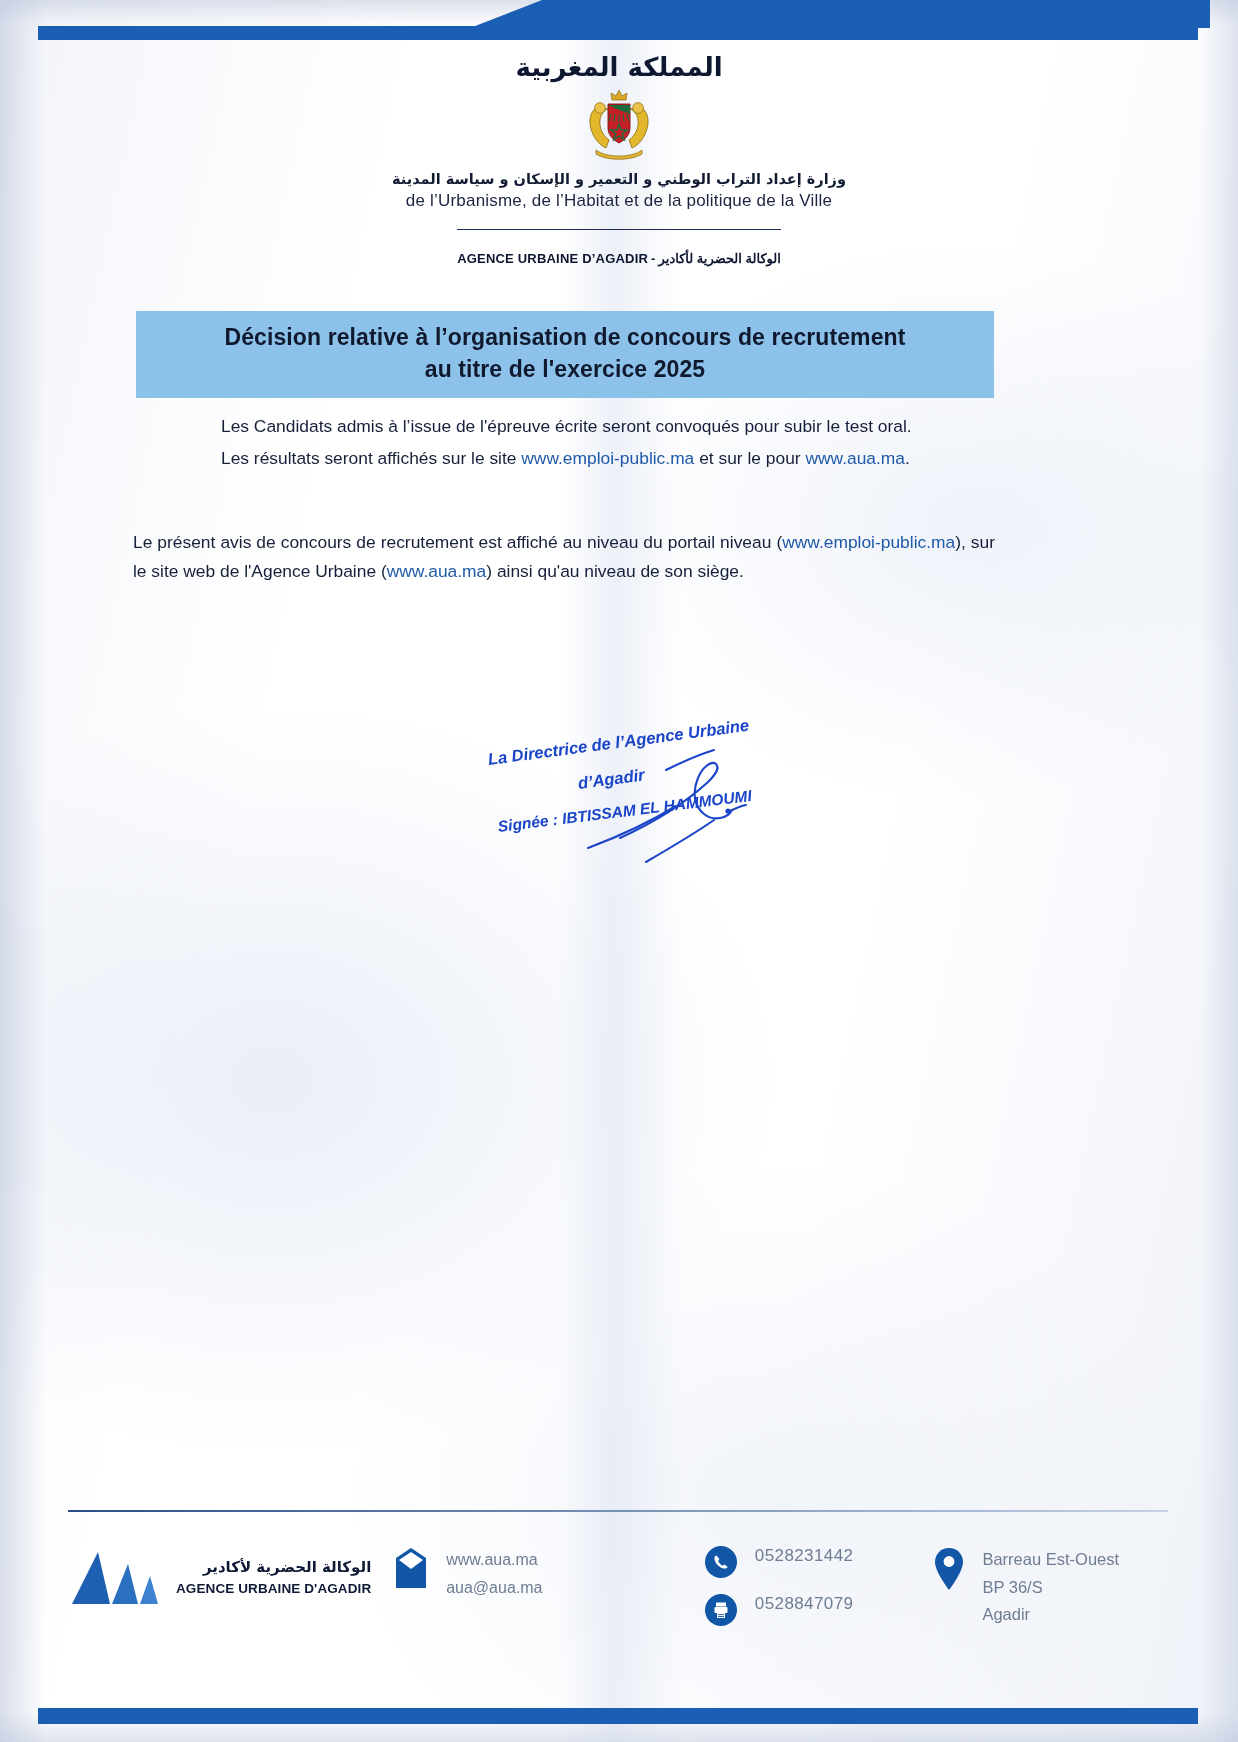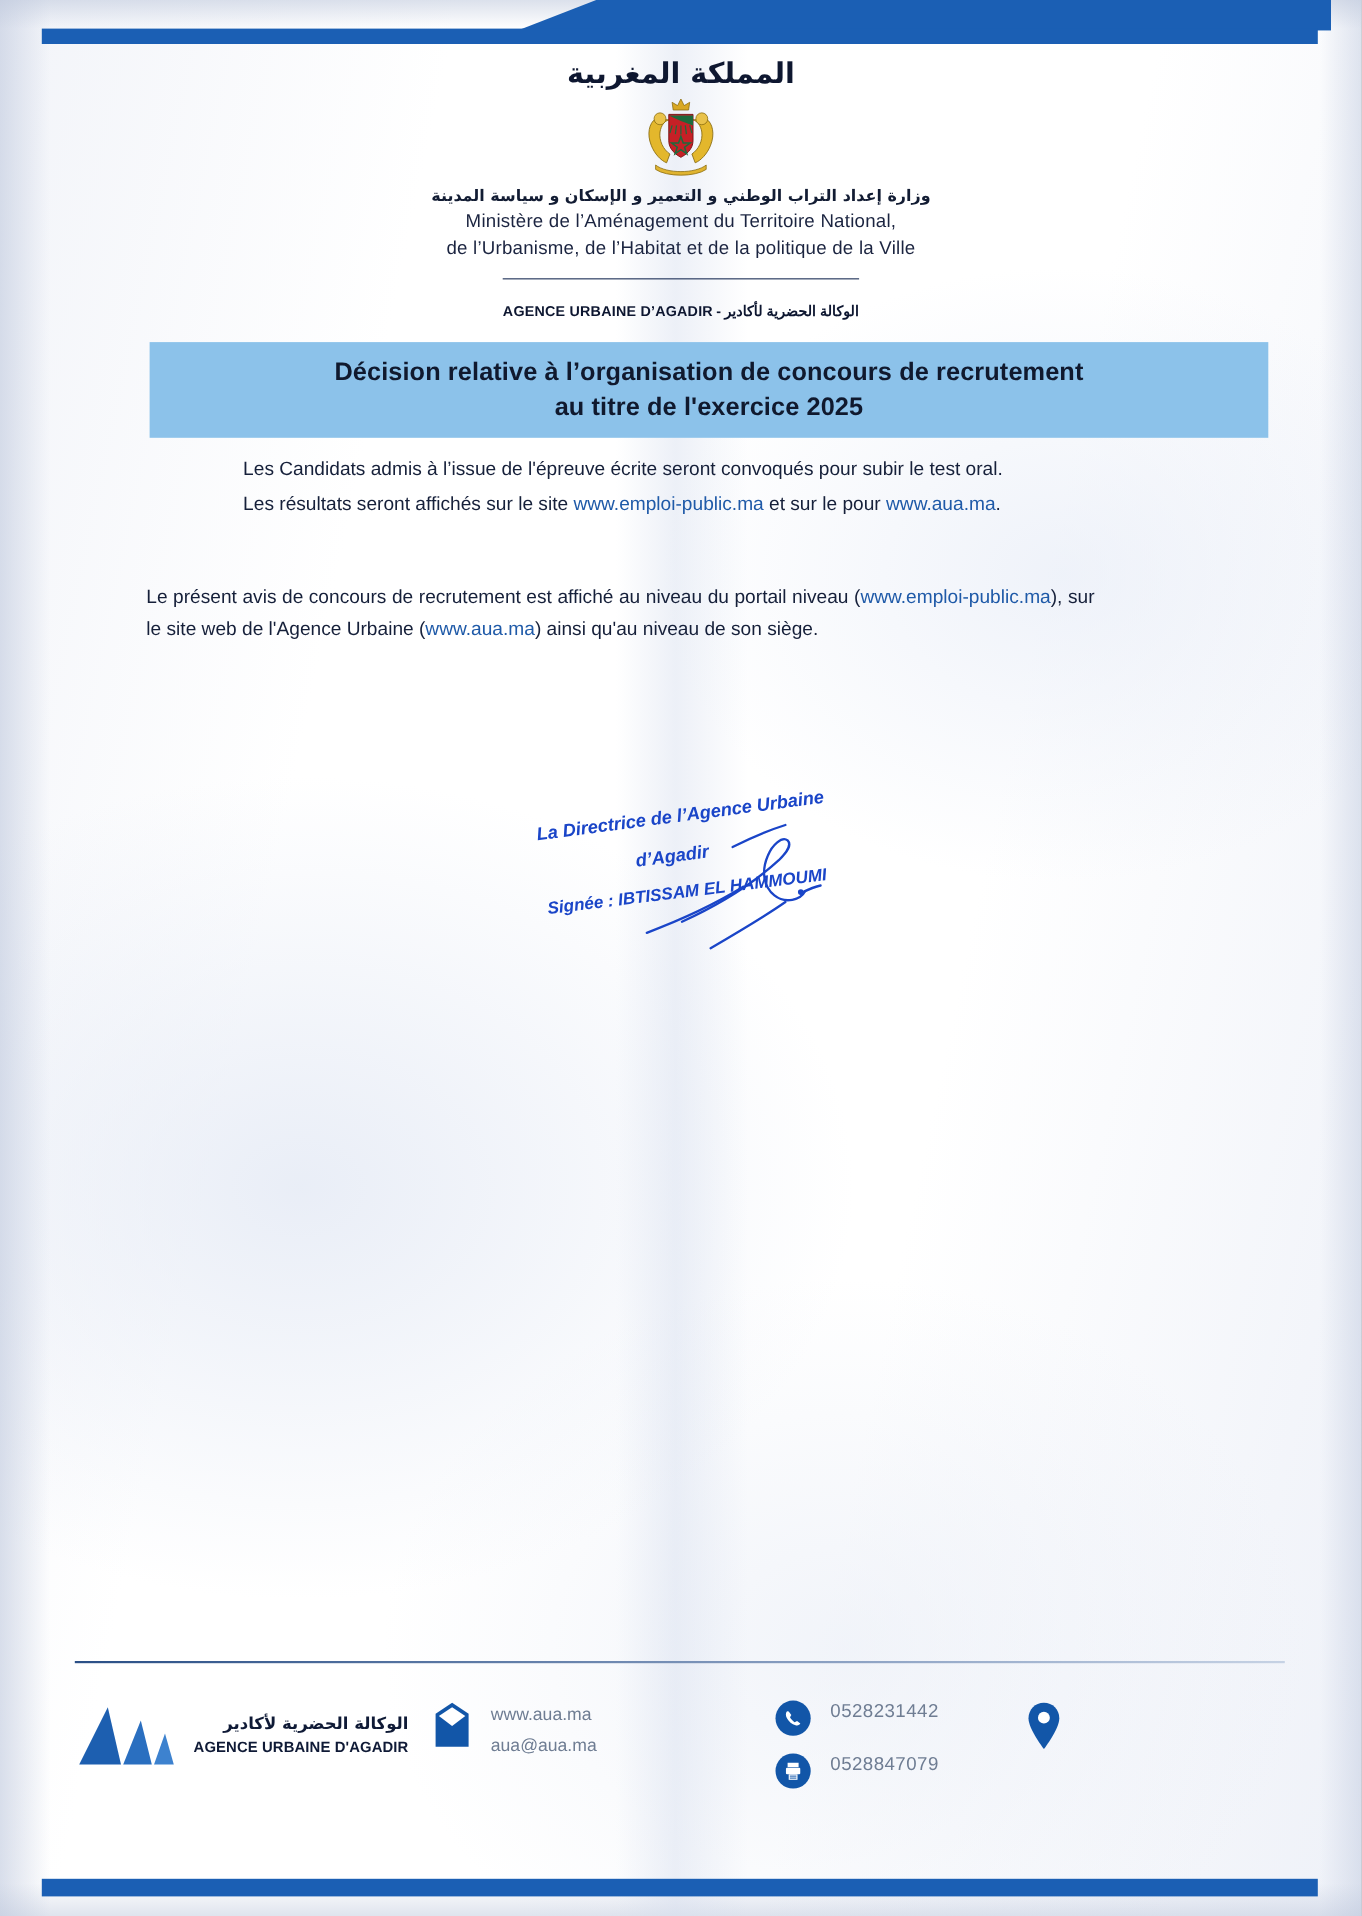--- a/index.html
+++ b/index.html
@@ -111,21 +111,21 @@
     font-weight: 700;
     color: #0d1630;
     letter-spacing: 0.2px;
   }
   .agency-line .sep { padding: 0 3px; }
 
   
   .title-banner {
     position: absolute;
     left: 136px; top: 311px;
-    width: 1017px;
+    width: 858px;
     background: #8cc2ea;
     padding: 11px 10px 13px;
     text-align: center;
     box-sizing: border-box;
   }
   .title-banner .l1,
   .title-banner .l2 {
     font-size: 23px;
     font-weight: 700;
     color: #10192e;
@@ -303,21 +303,20 @@
         <line x1="47" y1="26" x2="48" y2="34"></line>
         <line x1="51" y1="26" x2="53" y2="33"></line>
       </g>
 
       <path d="M43 36 L45.1 42 L51.4 42 L46.3 45.8 L48.3 51.8 L43 48.1 L37.7 51.8 L39.7 45.8 L34.6 42 L40.9 42 Z" fill="none" stroke="#1d6a3c" stroke-width="1.4"></path>
 
       <path d="M20 62 C30 70 56 70 66 62 L66 66 C56 73 30 73 20 66 Z" fill="#e0b430" stroke="#8a6c10" stroke-width="0.7"></path>
     </svg>
 
     <div class="ministry-ar">وزارة إعداد التراب الوطني و التعمير و الإسكان و سياسة المدينة</div>
-    <div class="ministry-fr">Ministère de l’Aménagement du Territoire National,</div>
     <div class="ministry-fr">de l’Urbanisme, de l’Habitat et de la politique de la Ville</div>
 
     <div class="agency-line">
       <span>AGENCE URBAINE D’AGADIR</span><span class="sep">-</span><span>الوكالة الحضرية لأكادير</span>
     </div>
   </header>
 
   <div class="title-banner">
     <div class="l1">Décision relative à l’organisation de concours de recrutement</div>
     <div class="l2">au titre de l'exercice 2025</div>
@@ -403,19 +402,24 @@
           </span>
           <span>0528847079</span>
         </div>
       </div>
 
       <div class="f-addr">
         <svg width="34" height="46" viewBox="0 0 34 46">
           <path d="M17 2 C9 2 3 8.2 3 16 C3 26 17 44 17 44 C17 44 31 26 31 16 C31 8.2 25 2 17 2 Z" fill="#1256a8"></path>
           <circle cx="17" cy="15.5" r="5.4" fill="#ffffff"></circle>
         </svg>
+        <div class="lines">
+          <div>Barreau Est-Ouest</div>
+          <div>BP 36/S</div>
+          <div>Agadir</div>
+        </div>
       </div>
     </div>
 
     <div class="bottombar"></div>
   </footer>
 
 </div>
 
 </body></html>

